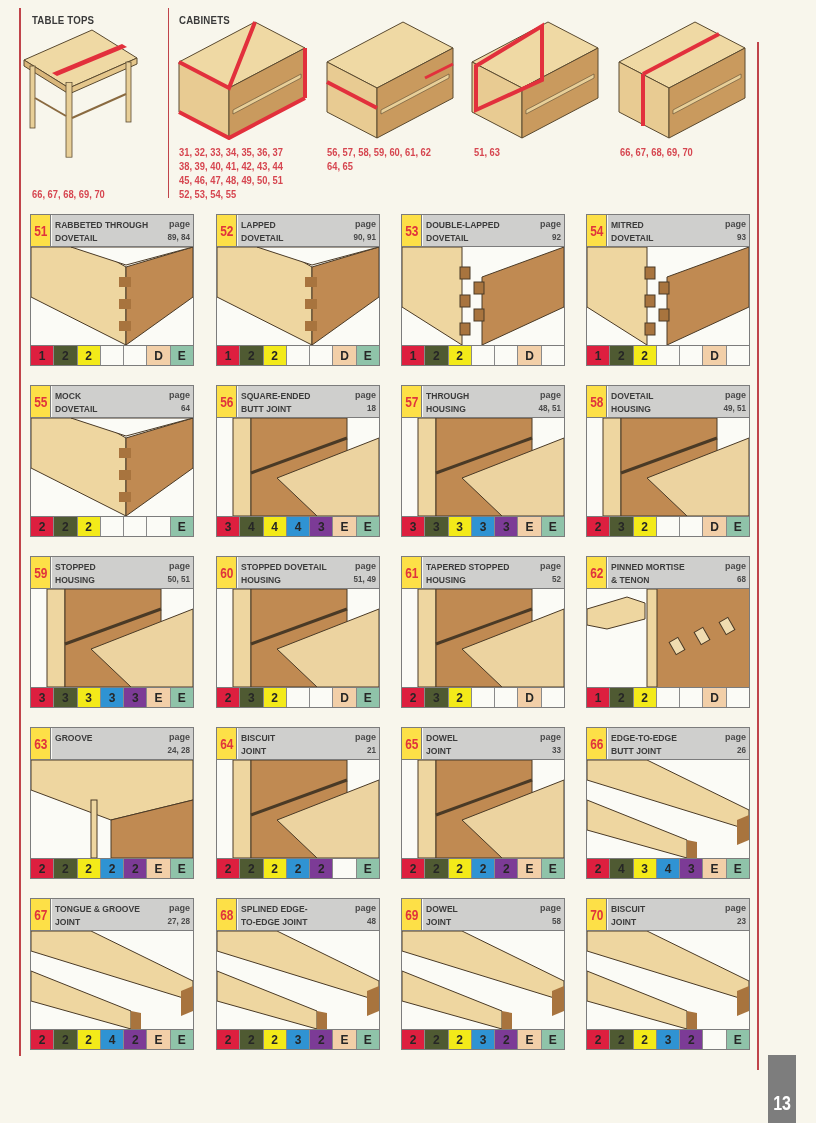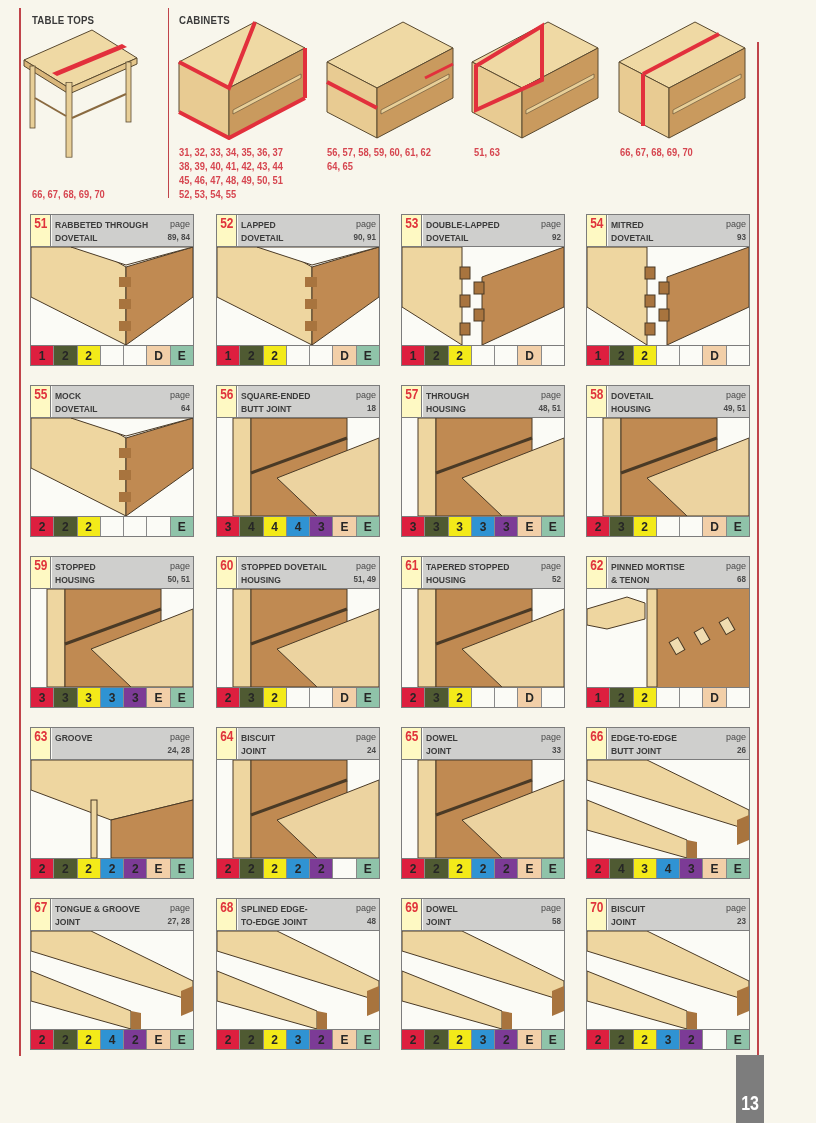--- a/index.html
+++ b/index.html
@@ -24,37 +24,37 @@
   .card {
     position: absolute; width: 164px; height: 152px;
     border: 1px solid #7c7c7c; background: #fbfbf6;
   }
   .card-head {
     position: absolute; left: 0; top: 0; width: 162px; height: 32px;
     border-bottom: 1px solid #7c7c7c;
   }
   .card-num {
     position: absolute; left: 0; top: 0; width: 20px; height: 31px;
-    background: #fef9c3; border-right: 1px solid #7c7c7c;
+    background: #fde047; border-right: 1px solid #7c7c7c;
     color: #e0343c; font-weight: bold; font-size: 14px;
-    display: flex; justify-content: center;
+    display: flex; align-items: center; justify-content: center;
     transform-origin: center;
   }
   .card-num span { display: inline-block; transform: scaleX(0.85); }
   .card-titlebox {
     position: absolute; left: 21px; top: 0; right: 0; height: 31px;
     background: #cfcfcd;
   }
   .card-title {
     position: absolute; left: 3px; top: 3px; font-size: 9.5px; font-weight: bold;
     color: #3b3b3b; line-height: 13px; white-space: pre;
     transform: scaleX(0.9); transform-origin: left top;
   }
   .card-pagelabel {
-    position: absolute; right: 3px; top: 3px; font-size: 9px; font-weight: normal;
+    position: absolute; right: 3px; top: 3px; font-size: 9px; font-weight: bold;
     color: #4a4a4a; line-height: 13px; text-align: left; margin-left: 13px;
   }
   .card-pages {
     position: absolute; right: 3px; top: 16px; font-size: 9px; font-weight: bold;
     color: #4a4a4a; line-height: 13px; text-align: right;
     transform: scaleX(0.9); transform-origin: right top;
   }
   .card-pic {
     position: absolute; left: 0; top: 32px; width: 162px; height: 98px; overflow: hidden;
   }
@@ -71,21 +71,21 @@
   .c1 { background: #dd1f3f; }
   .c2 { background: #4f5a32; }
   .c3 { background: #f3ea19; }
   .c4 { background: #2f93d3; }
   .c5 { background: #7c3b96; }
   .c6 { background: #f2cfa8; }
   .c7 { background: #8fc3a9; }
   .cempty { background: #fbfbf6 !important; }
 
   .page-tab {
-    position: absolute; left: 736px; top: 1055px; width: 28px; height: 68px;
+    position: absolute; left: 768px; top: 1055px; width: 28px; height: 68px;
     background: #7d7d7d; color: #ffffff; font-weight: bold; font-size: 20px;
     display: flex; align-items: center; justify-content: center; padding-top: 28px;
   }
   .page-tab span { display: inline-block; transform: scaleX(0.8); }
 </style>
 </head>
 <body>
 
 <div class="vline" style="left:19px; top:8px; height:1048px;"></div>
 <div class="vline" style="left:168px; top:8px; height:190px; width:1px;"></div>
@@ -530,21 +530,21 @@
     </div>
     <div class="card" style="left: 216px; top: 727px;">
       <div class="card-head">
         <div class="card-num">
           <span>64</span>
         </div>
         <div class="card-titlebox">
           <div class="card-title">BISCUIT
 JOINT</div>
           <div class="card-pagelabel">page</div>
-          <div class="card-pages">24</div>
+          <div class="card-pages">21</div>
         </div>
       </div>
       <div class="card-pic"><svg width="162" height="98" viewBox="0 0 162 98">
           <rect x="16" y="0" width="18" height="98" fill="#eed6a0" stroke="#4a3a26"></rect>
            <rect x="34" y="0" width="96" height="98" fill="#c08a52" stroke="#4a3a26"></rect>
            <polygon points="60,60 162,20 162,98 100,98" fill="#ecd3a0" stroke="#4a3a26"></polygon>
            <line x1="34" y1="55" x2="130" y2="20" stroke="#4a3a26" stroke-width="3"></line>
         </svg></div>
       <div class="ratings">
         <div class="rcell c1">2</div>

